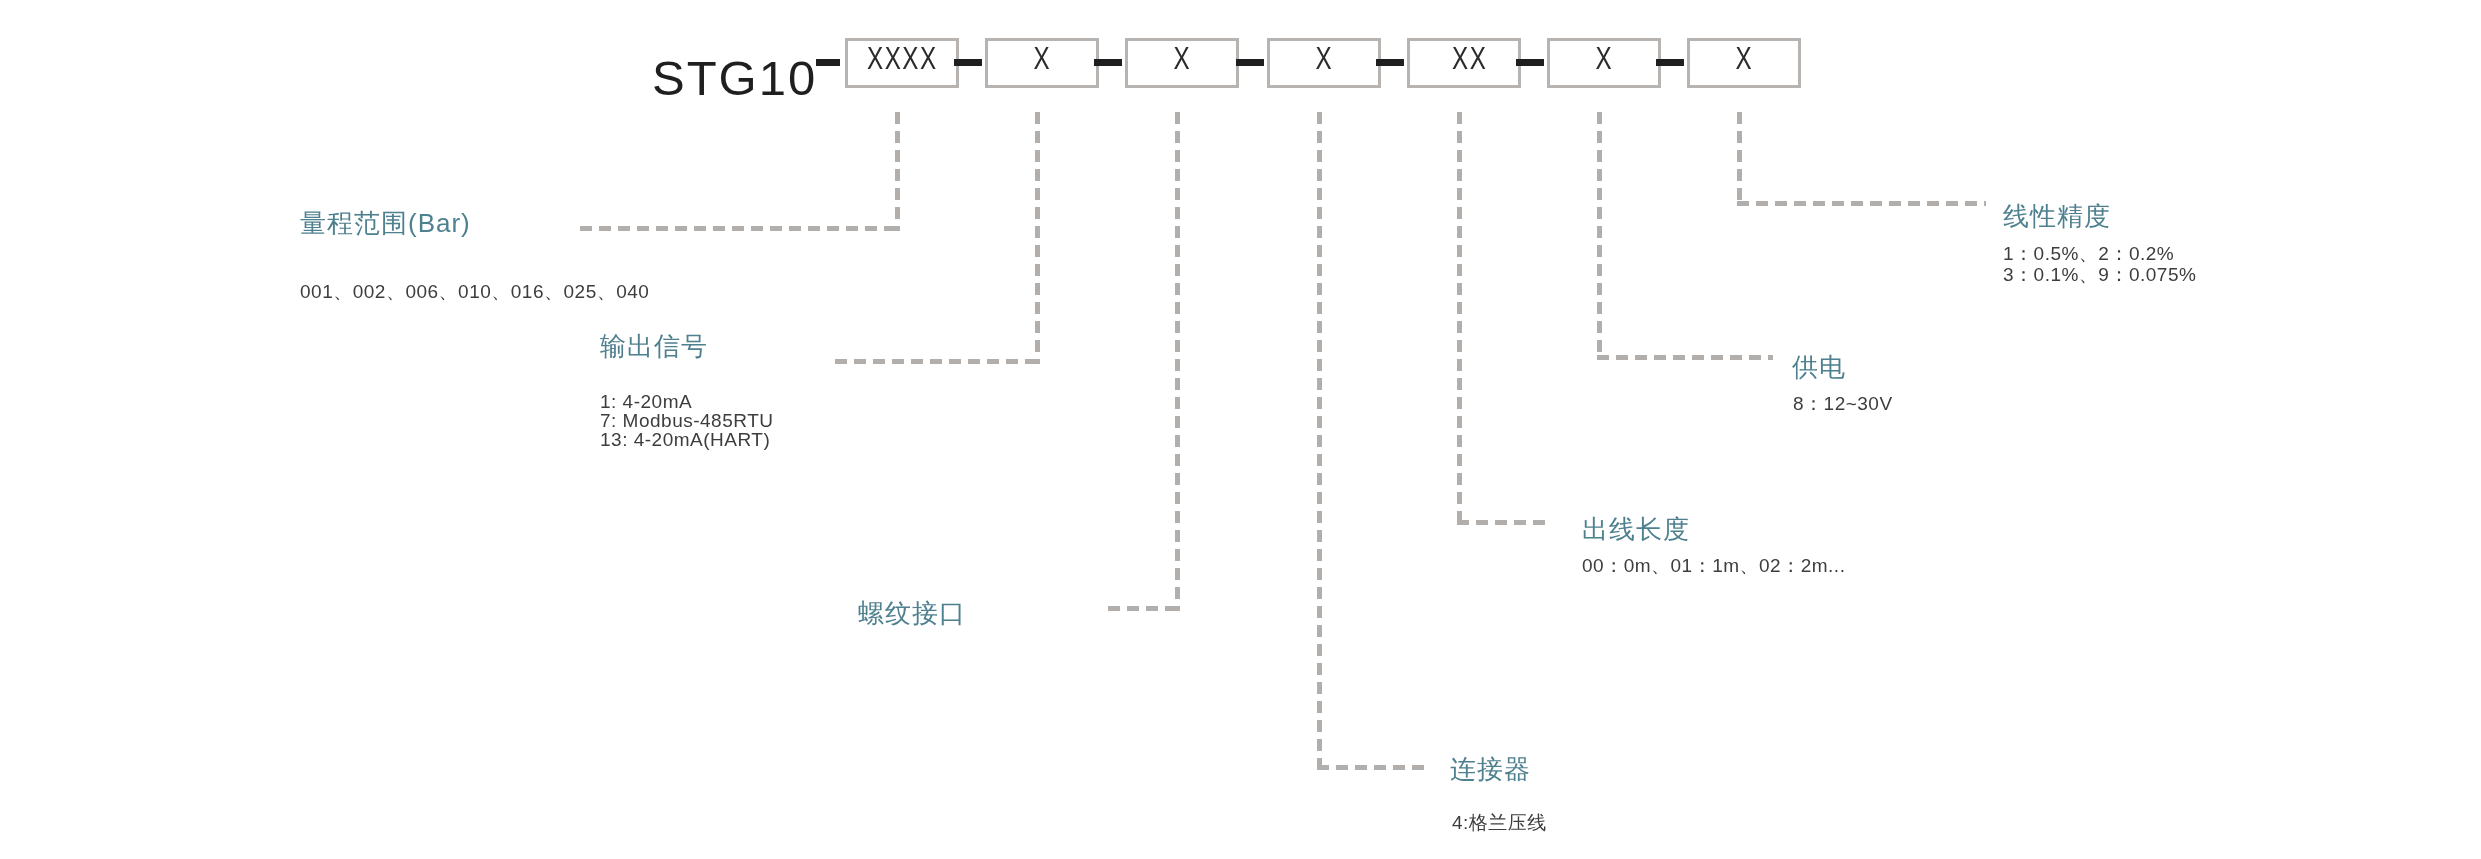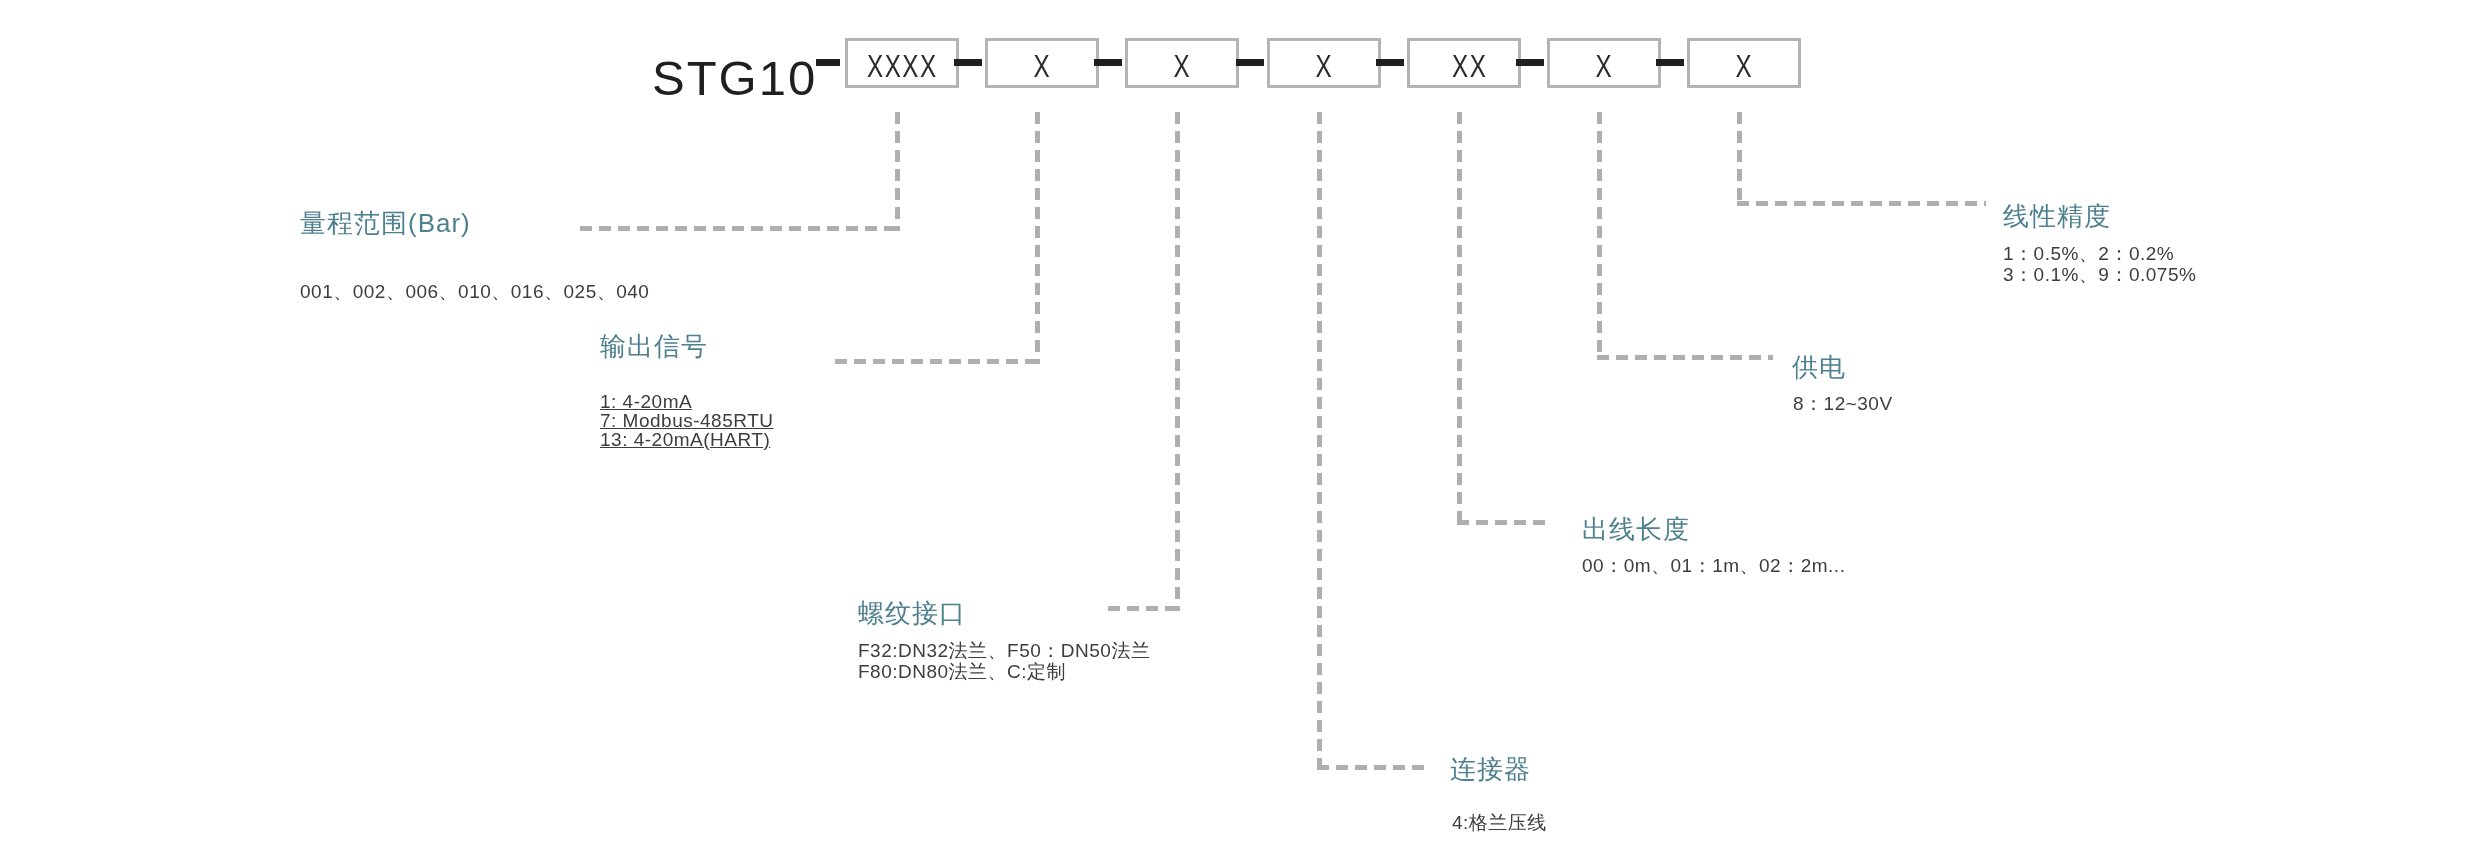--- a/index.html
+++ b/index.html
@@ -16,21 +16,21 @@
 
   
   .model-prefix{
     position:absolute;left:652px;top:50px;
     font-size:49px;color:var(--ink);letter-spacing:2px;font-weight:400;
   }
   .sep-dash{position:absolute;top:59px;height:7px;background:var(--ink);}
   .code-box{
     position:absolute;top:38px;width:114px;height:50px;box-sizing:border-box;
     border:3px solid var(--box-border);border-radius:0;background:#fff;
-    display:flex;align-items:flex-end;justify-content:center;
+    display:flex;align-items:flex-start;justify-content:center;
   }
   .code-box span{
     font-size:31px;color:#2b2b2b;letter-spacing:2px;
     transform:scaleX(.78);display:inline-block;white-space:nowrap;
   }
 
   
   .dash-v{position:absolute;width:5px;
     background:repeating-linear-gradient(to bottom,var(--dash) 0 12px,transparent 12px 19px);}
   .dash-h{position:absolute;height:5px;
@@ -95,31 +95,27 @@
   <div class="dash-h" style="left:1457px;top:520px;width:95px;"></div>
   <div class="dash-h" style="left:1597px;top:355px;width:176px;"></div>
   <div class="dash-h" style="left:1737px;top:201px;width:249px;"></div>
 
   <div class="seg-title" style="left:300px;top:206px;">量程范围(Bar)</div>
   <div class="seg-values" style="left:300px;top:256px;margin-top:25px;">
     <div>001、002、006、010、016、025、040</div>
   </div>
 
   <div class="seg-title" style="left:600px;top:329px;">输出信号</div>
-  <div class="seg-values" style="left:600px;top:392px;line-height:19px;text-decoration:underline;">
+  <div class="seg-values" style="left:600px;top:392px;line-height:19px;">
     <div>1: 4-20mA</div>
     <div>7: Modbus-485RTU</div>
     <div>13: 4-20mA(HART)</div>
   </div>
 
   <div class="seg-title" style="left:858px;top:596px;text-align:center;">螺纹接口</div>
-  <div class="seg-values" style="left:858px;top:640px;">
-    <div>F32:DN32法兰、F50：DN50法兰</div>
-    <div>F80:DN80法兰、C:定制</div>
-  </div>
 
   <div class="seg-title" style="left:1450px;top:752px;">连接器</div>
   <div class="seg-values" style="left:1452px;top:796px;margin-top:16px;">
     <div>4:格兰压线</div>
   </div>
 
   <div class="seg-title" style="left:1582px;top:512px;">出线长度</div>
   <div class="seg-values" style="left:1582px;top:555px;">
     <div>00：0m、01：1m、02：2m...</div>
   </div>

